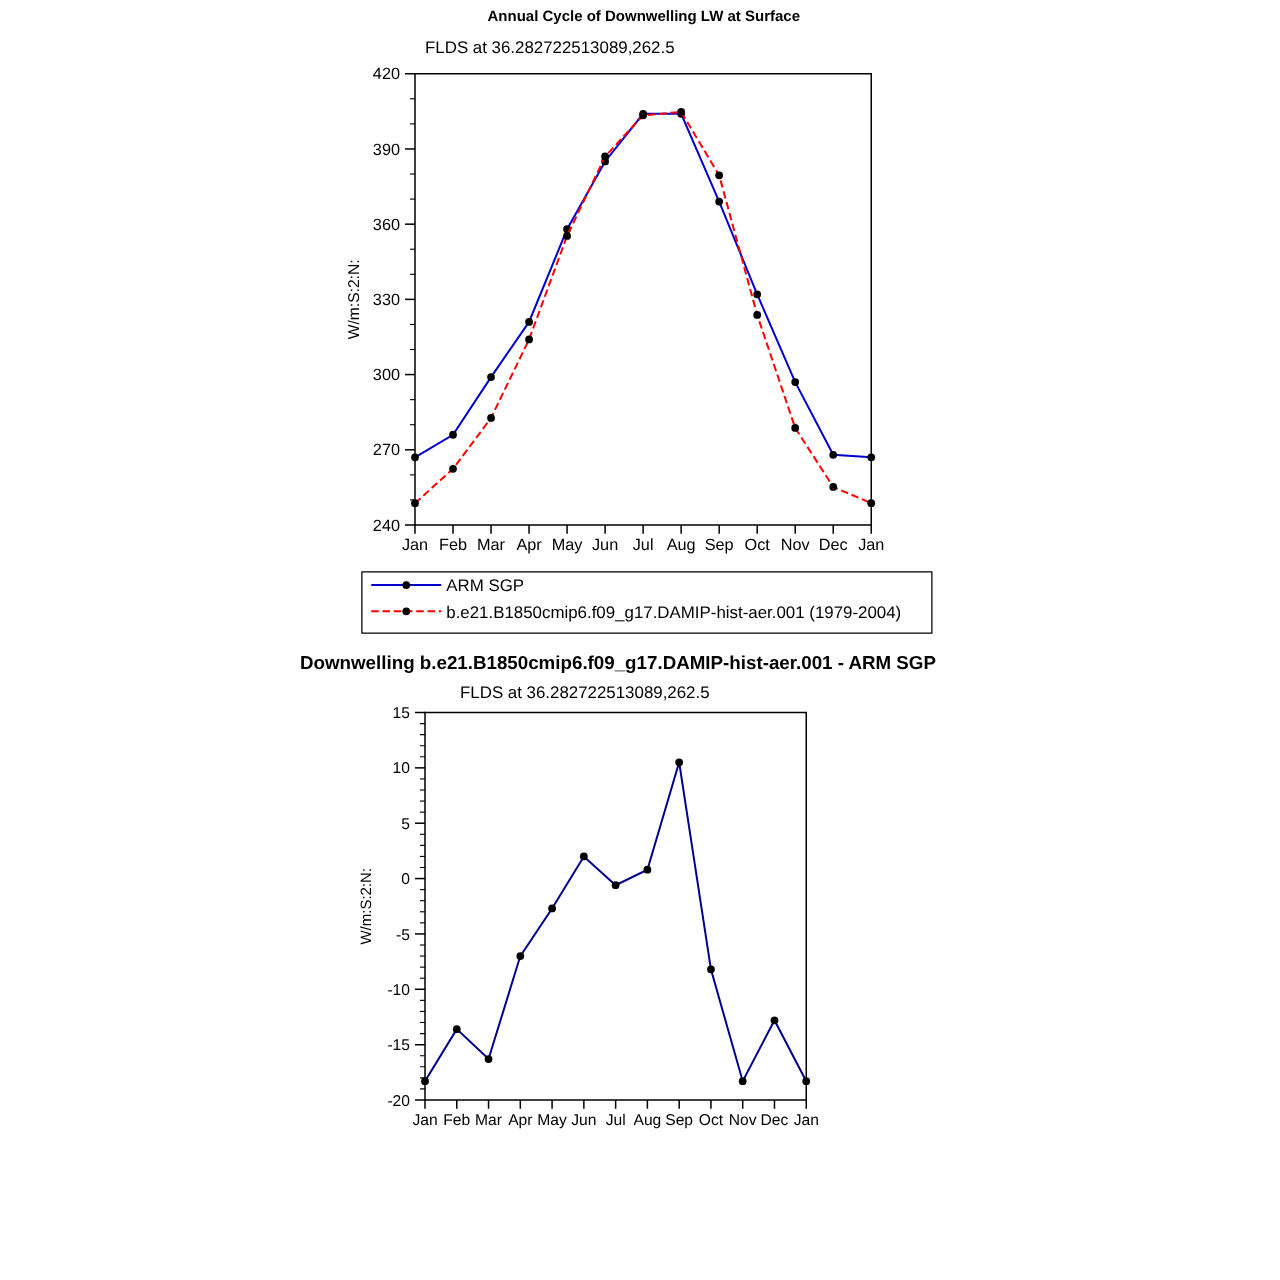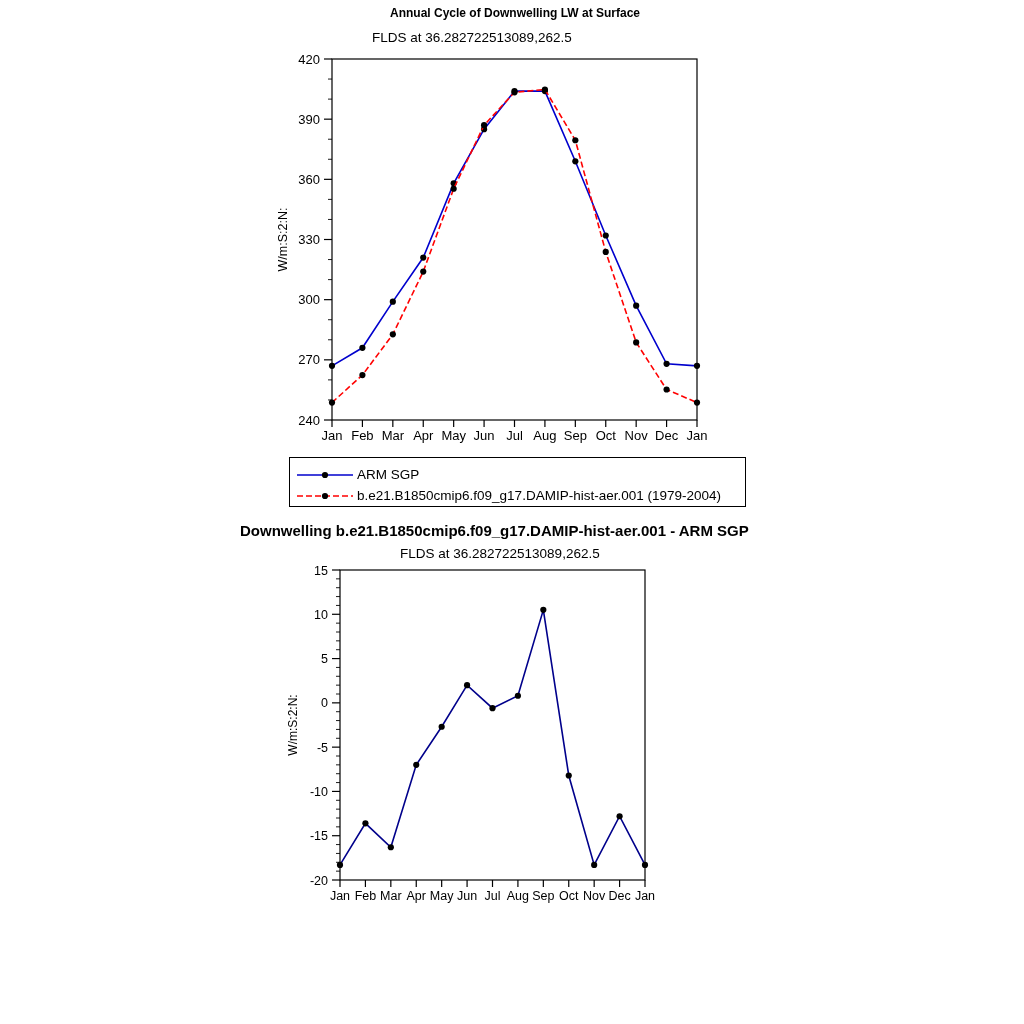--- a/index.html
+++ b/index.html
@@ -15,33 +15,32 @@
   .chart-title {
     font-weight: bold;
     font-size: 12px;
     text-align: center;
     white-space: nowrap;
   }
   .chart-title.small { font-size: 15px; }
   .chart-subtitle {
     font-size: 13.5px;
     white-space: nowrap;
-    margin-left: 32px;
   }
   svg text { font-family: "Liberation Sans", sans-serif; fill: #000; }
   .legend-box {
     position: absolute;
     left: 289px; top: 457px;
     width: 457px; height: 50px;
     border: 1px solid #000;
     padding: 3px 5px;
     display: flex; flex-direction: column; justify-content: space-around;
     background: #fff;
   }
-  .legend-row { display: flex; align-items: flex-end; height: 21px; }
+  .legend-row { display: flex; align-items: flex-start; height: 21px; }
   .legend-label { font-size: 13.5px; margin-left: 2px; white-space: nowrap; }
   .swatch { flex: 0 0 auto; }
 </style>
 </head>
 <body>
 
 <div id="canvas">
 
   <div class="abs chart-title" style="left:262px; top:6px; width:506px;">Annual Cycle of Downwelling LW at Surface</div>
 

